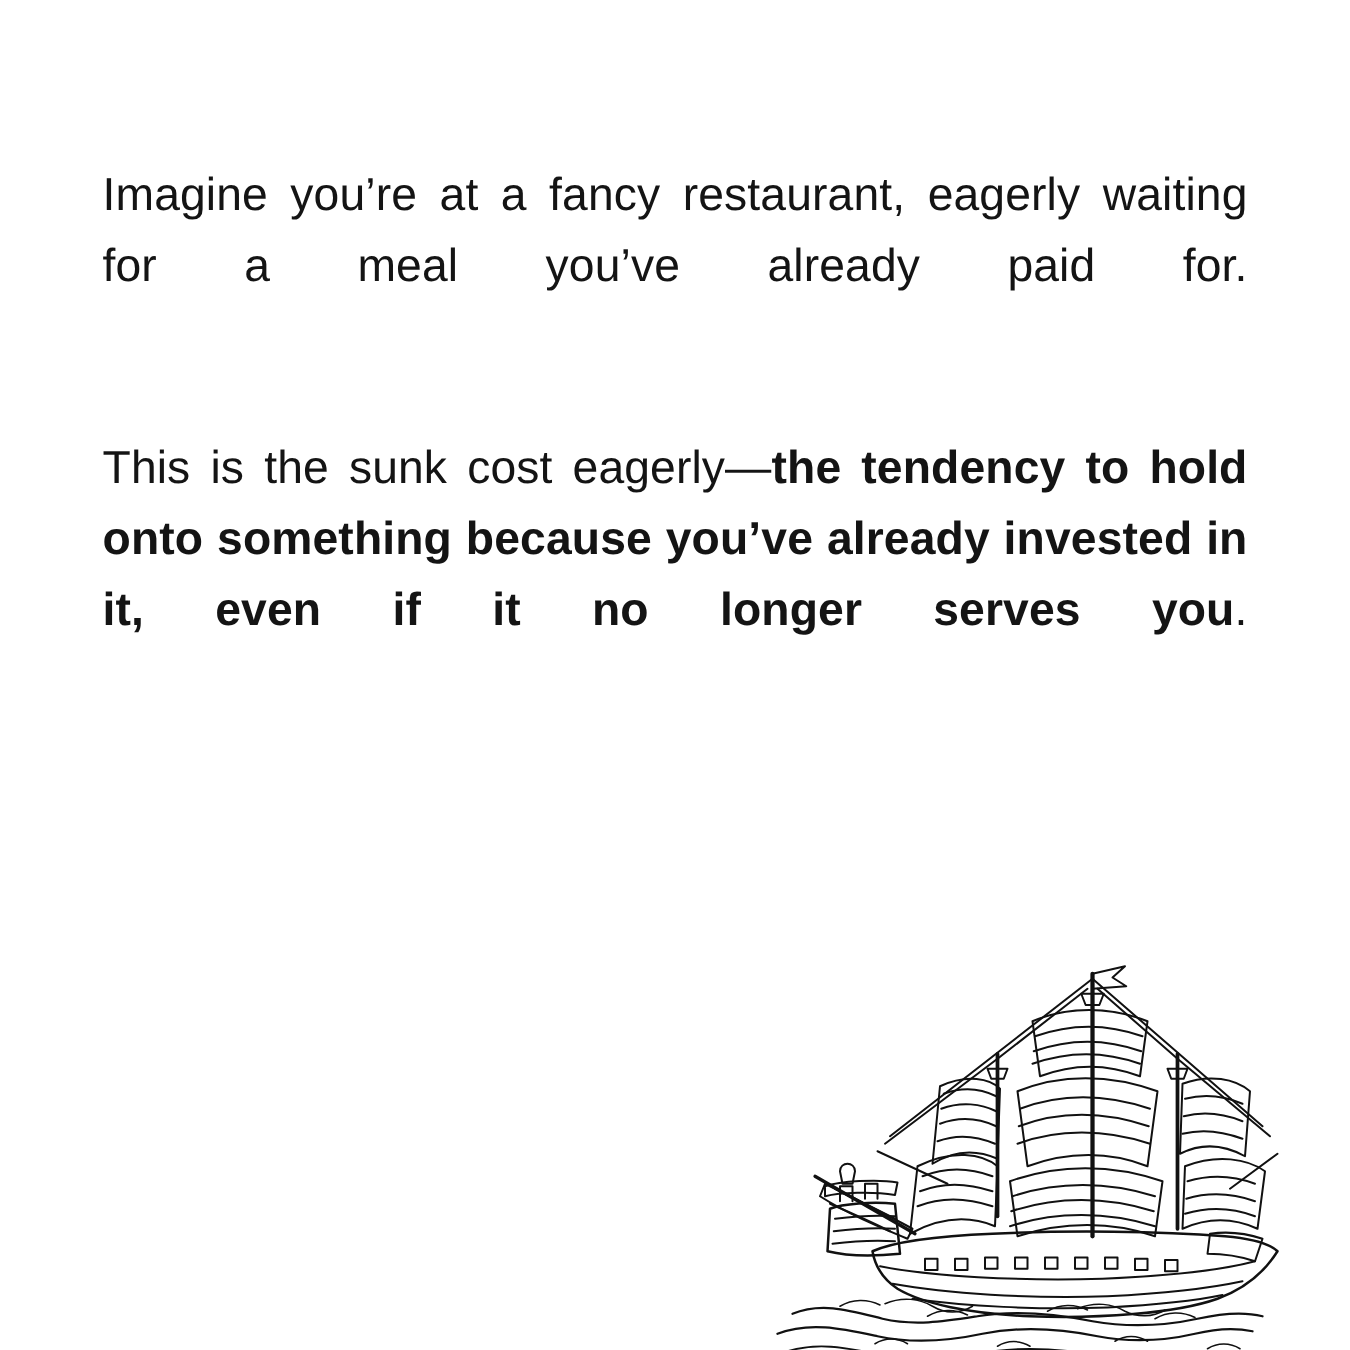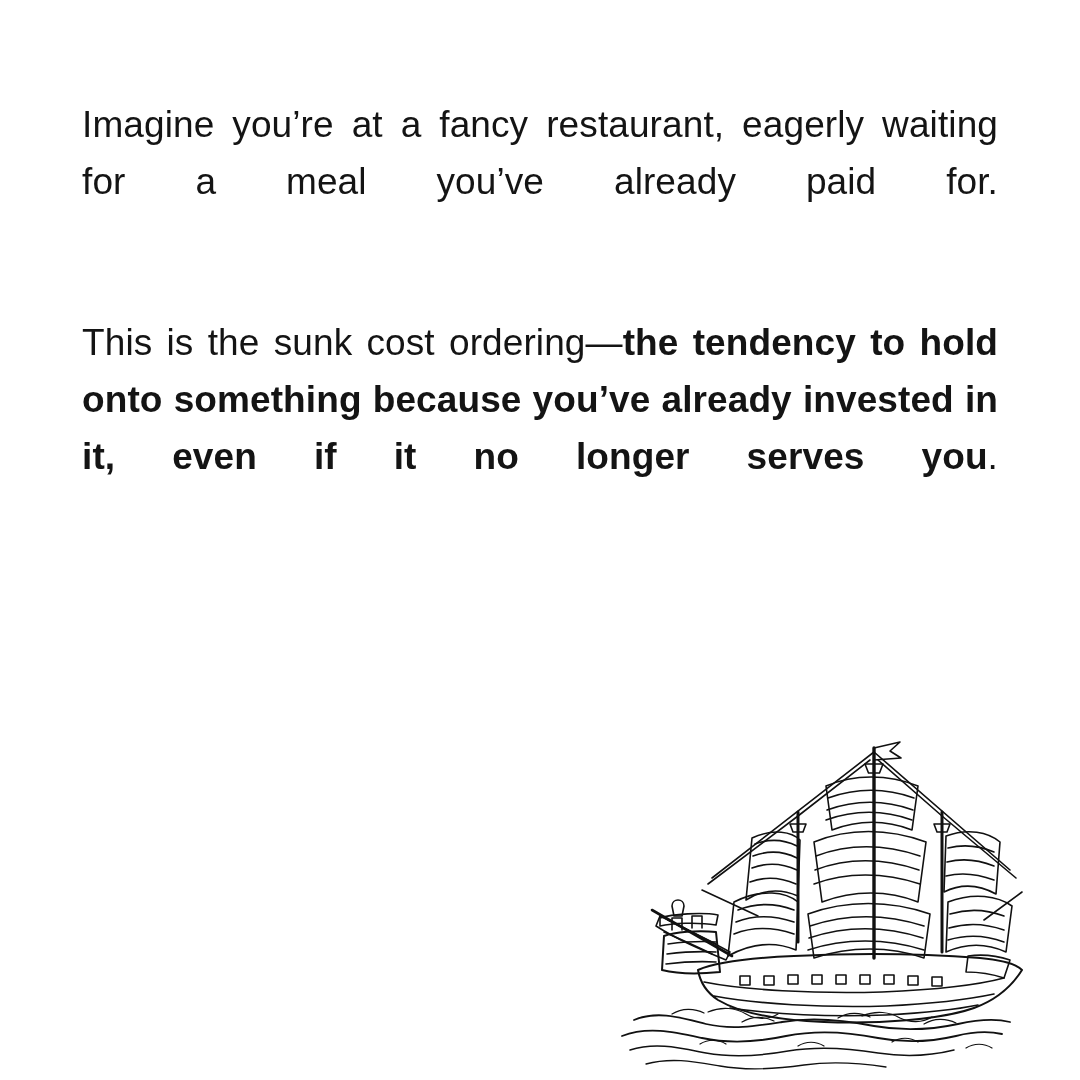--- a/index.html
+++ b/index.html
@@ -13,20 +13,21 @@
     font-family: "Liberation Sans", sans-serif;
     color: #111111;
     overflow: hidden;
     position: relative;
   }
   .page {
     position: relative;
     width: 1080px;
     height: 788px;
     box-sizing: border-box;
+    margin-top: 31px;
   }
   .content {
     position: absolute;
     left: 82px;
     top: 96px;
     width: 916px;
   }
   .para {
     font-size: 37px;
     line-height: 57px;
@@ -64,21 +65,21 @@
 </head>
 <body>
 
 <div class="page">
 
   <div class="content">
 
     <p class="para">Imagine you’re at a fancy restaurant, eagerly waiting for a meal you’ve already paid for.</p>
 
 
-    <p class="para"><span>This is the sunk cost ordering—</span><span class="bold">the tendency to hold onto something because you’ve already invested in it, even if it no longer serves you</span><span>.</span></p>
+    <p class="para"><span>This is the sunk cost eagerly—</span><span class="bold">the tendency to hold onto something because you’ve already invested in it, even if it no longer serves you</span><span>.</span></p>
 
   </div>
 
   <div class="ship-wrap">
     <svg viewBox="0 0 430 350" xmlns="http://www.w3.org/2000/svg" fill="none" stroke="#111111" stroke-width="1.6" stroke-linecap="round" stroke-linejoin="round">
 
       <line x1="186" y1="92" x2="186" y2="222" stroke-width="3"></line>
       <line x1="262" y1="28" x2="262" y2="238" stroke-width="3.4"></line>
       <line x1="330" y1="92" x2="330" y2="232" stroke-width="3"></line>
 

